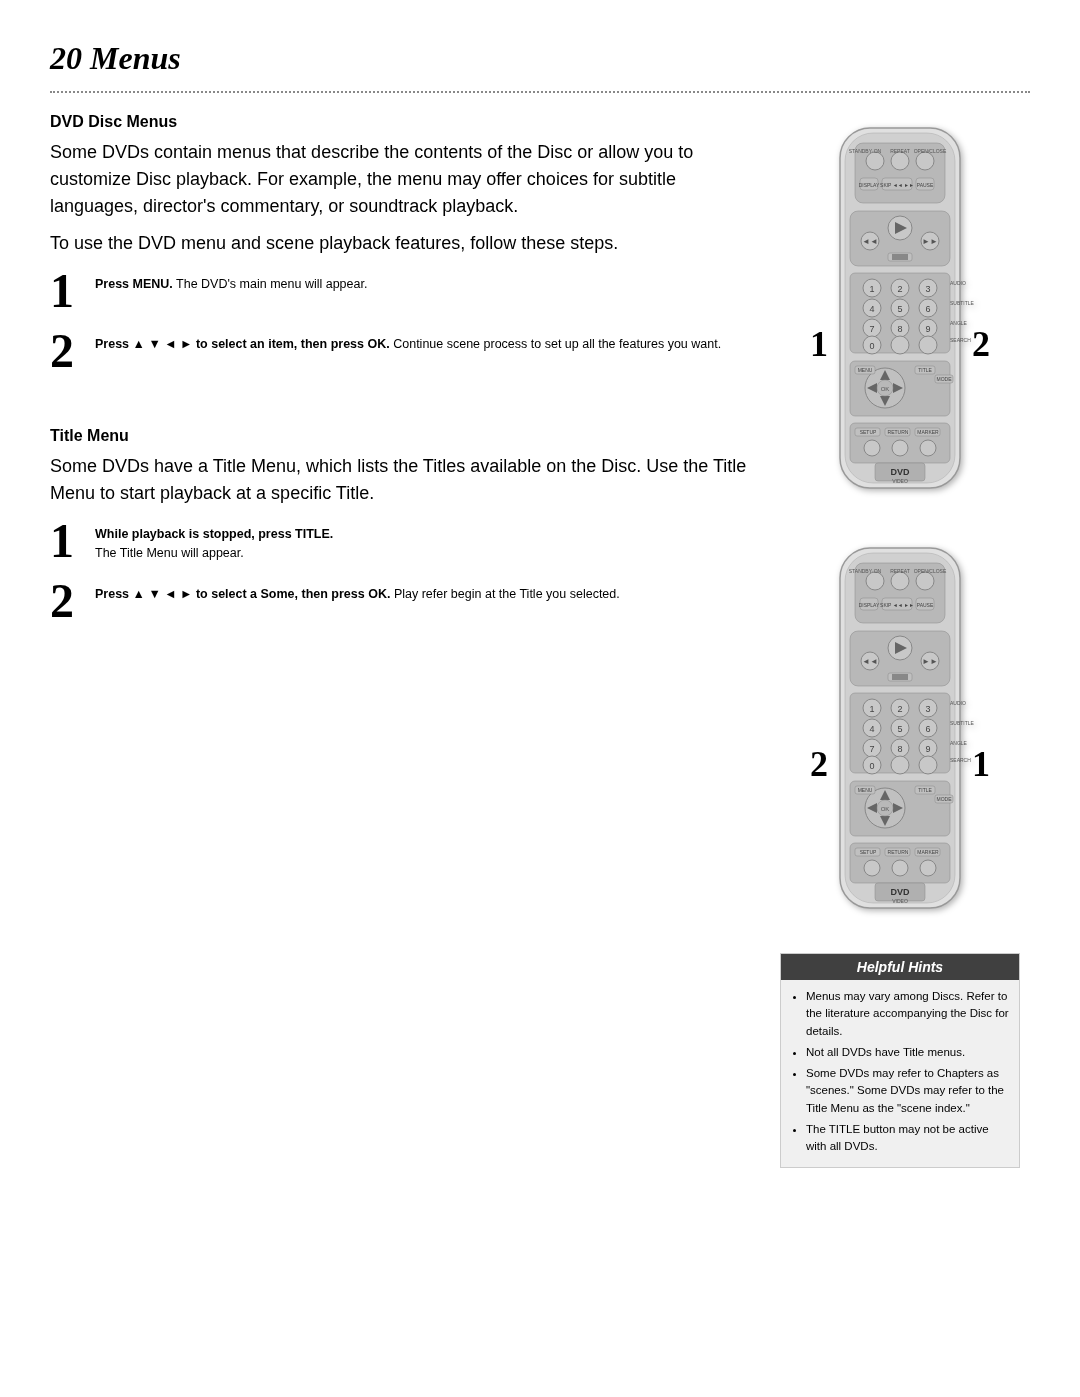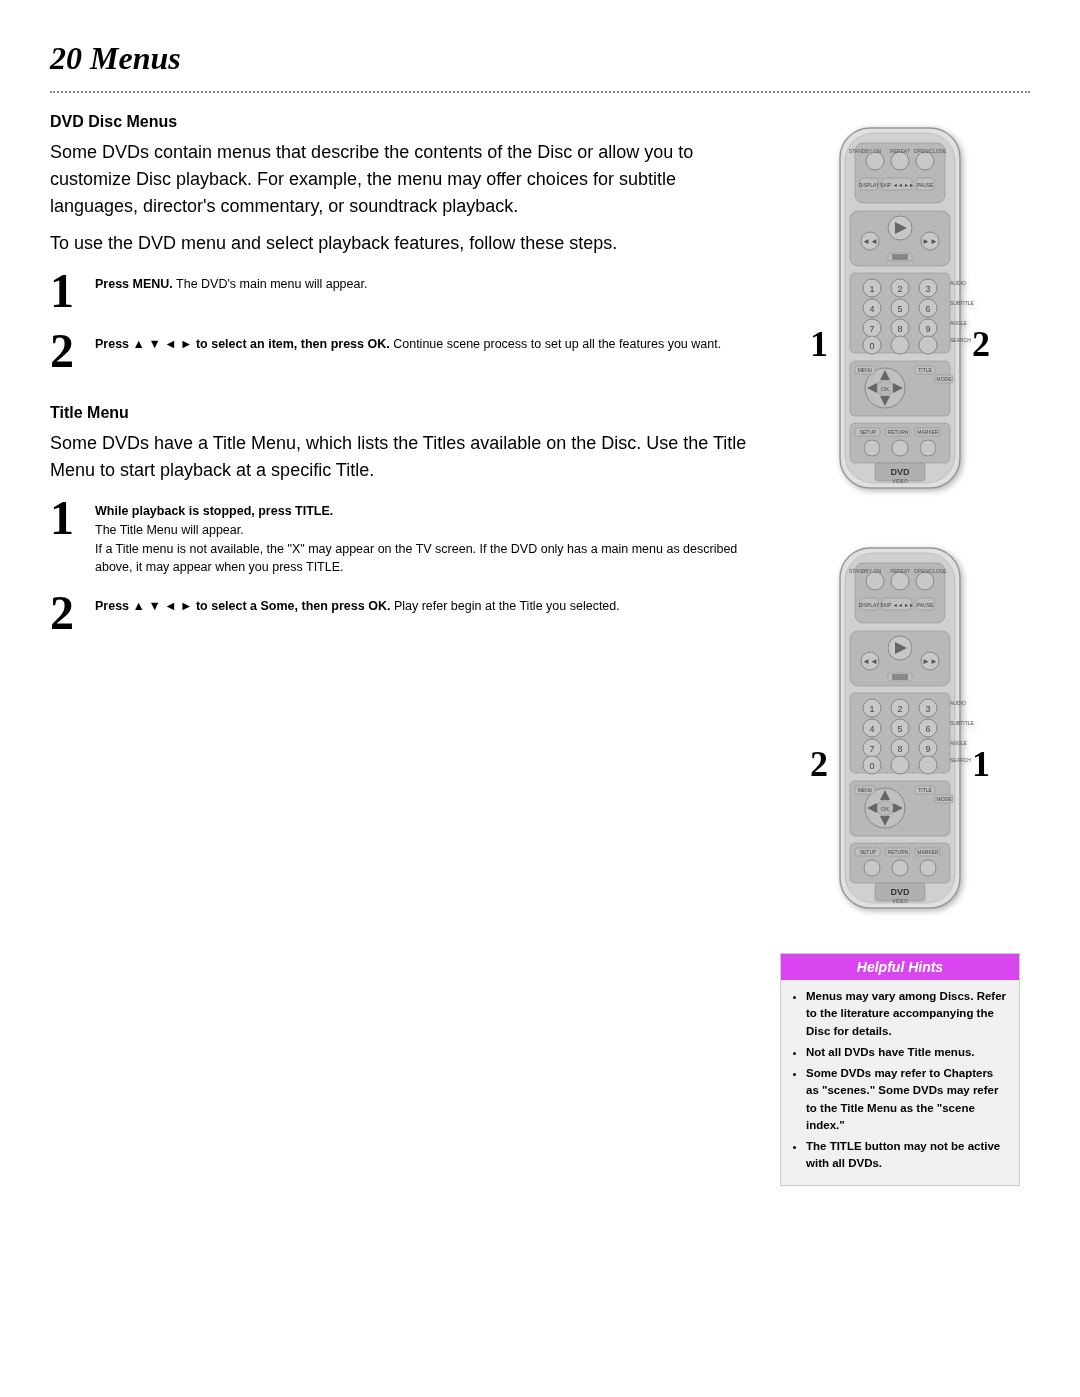--- a/index.html
+++ b/index.html
@@ -94,34 +94,34 @@
     .remote-wrapper {
       display: flex;
       flex-direction: column;
       align-items: center;
       position: relative;
       margin-bottom: 10px;
     }
 
     
     .section-gap {
-      margin-top: 29px;
+      margin-top: 52px;
     }
 
     
     .helpful-hints {
       background: #f0f0f0;
       border: 1px solid #ccc;
       padding: 0;
       width: 240px;
       margin-top: 20px;
     }
 
     .helpful-hints-title {
-      background: #d946ef;
+      background: #404040;
       color: #fff;
       font-style: italic;
       font-weight: bold;
       font-size: 14px;
       padding: 5px 10px;
       text-align: center;
     }
 
     .helpful-hints-content {
       padding: 8px 10px;
@@ -129,21 +129,20 @@
       line-height: 1.5;
     }
 
     .helpful-hints-content ul {
       list-style: disc;
       margin-left: 15px;
     }
 
     .helpful-hints-content li {
       margin-bottom: 4px;
-      font-weight: bold;
     }
 
     
     .remote-svg {
       filter: drop-shadow(2px 2px 3px rgba(0,0,0,0.3));
     }
 
     .number-overlay {
       position: absolute;
       font-size: 36px;
@@ -157,21 +156,21 @@
 <h1 class="page-title">20  Menus</h1>
 <hr class="dotted-divider">
 
 <div class="main-layout">
 
   <div class="left-column">
 
     <div class="section">
       <h2 class="section-title">DVD Disc Menus</h2>
       <p class="section-description">Some DVDs contain menus that describe the contents of the Disc or allow you to customize Disc playback. For example, the menu may offer choices for subtitle languages, director's commentary, or soundtrack playback.</p>
-      <p class="section-description">To use the DVD menu and select playback features, follow these steps.</p>
+      <p class="section-description">To use the DVD menu and scene playback features, follow these steps.</p>
 
       <div class="steps-container">
         <div class="step">
           <div class="step-number">1</div>
           <div class="step-content">
             <strong>Press MENU.</strong>
             <span> The DVD's main menu will appear.</span>
           </div>
         </div>
         <div class="step">
@@ -187,21 +186,20 @@
     <div class="section section-gap">
       <h2 class="section-title">Title Menu</h2>
       <p class="section-description">Some DVDs have a Title Menu, which lists the Titles available on the Disc. Use the Title Menu to start playback at a specific Title.</p>
 
       <div class="steps-container">
         <div class="step">
           <div class="step-number">1</div>
           <div class="step-content">
             <strong>While playback is stopped, press TITLE.</strong><br>
             <span>The Title Menu will appear.</span><br>
-            <span>If a Title menu is not available, the "X" may appear on the TV screen. If the DVD only has a main menu as described above, it may appear when you press TITLE.</span>
           </div>
         </div>
         <div class="step">
           <div class="step-number">2</div>
           <div class="step-content">
             <strong>Press ▲ ▼ ◄ ► to select a Some, then press OK.</strong>
             <span> Play refer begin at the Title you selected.</span>
           </div>
         </div>
       </div>

